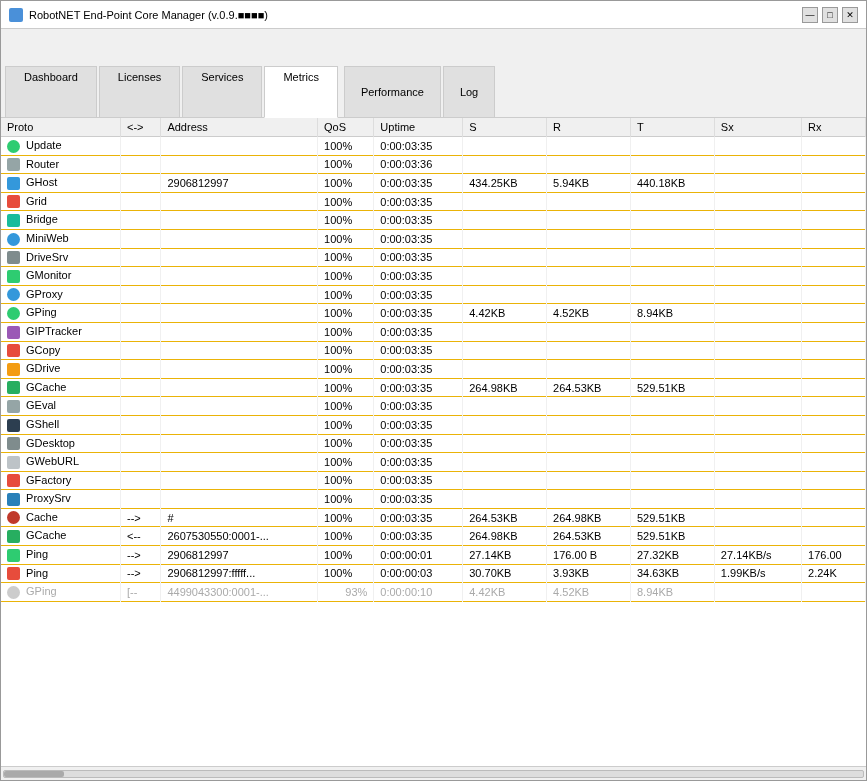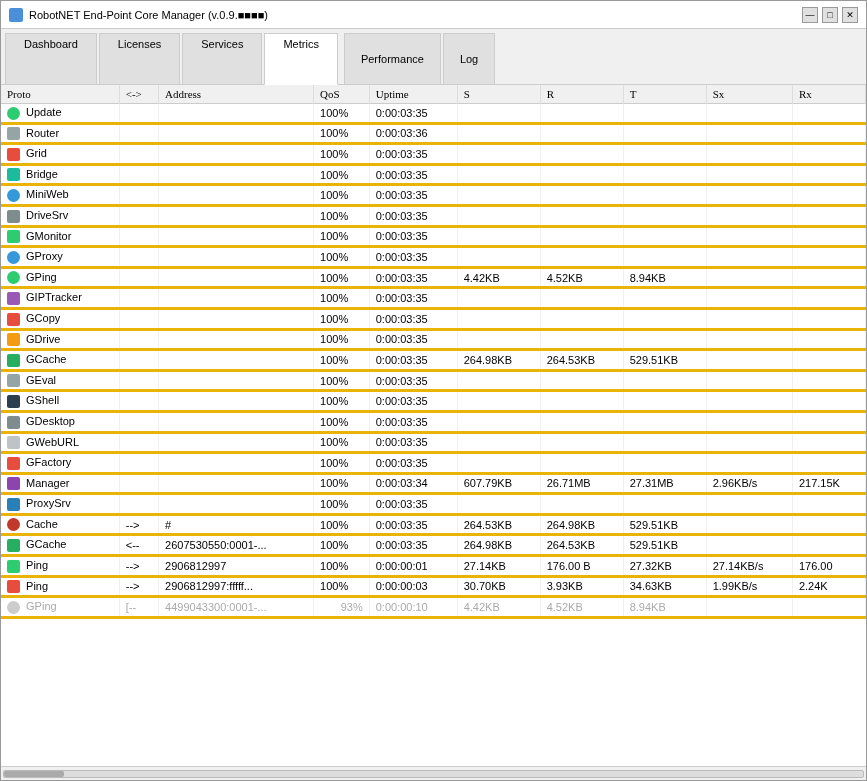--- a/index.html
+++ b/index.html
@@ -53,20 +53,21 @@
       align-items: center;
       justify-content: center;
       font-size: 9px;
     }
     .title-btn.close { background: #e0e0e0; }
     .nav-tabs {
       display: flex;
       background: #f0f0f0;
       border-bottom: 1px solid #ccc;
       padding: 4px 4px 0 4px;
+      margin-top: 33px;
     }
     .nav-tab {
       padding: 4px 18px;
       border: 1px solid #ccc;
       border-bottom: none;
       background: #e0e0e0;
       cursor: pointer;
       font-size: 11px;
       color: #000;
       margin-right: 2px;
@@ -99,31 +100,30 @@
       overflow: auto;
     }
     table {
       width: 100%;
       border-collapse: collapse;
       font-size: 11px;
     }
     thead tr {
       background: #f0f0f0;
       border-bottom: 1px solid #ccc;
-      font-family: Liberation Serif, serif;
     }
     thead th {
       padding: 3px 6px;
       text-align: left;
       font-weight: normal;
       border-right: 1px solid #ddd;
       white-space: nowrap;
     }
     tbody tr {
-      border-bottom: 3px solid #eab308;
+      border-bottom: 1px solid #eab308;
     }
     tbody td {
       padding: 2px 6px;
       white-space: nowrap;
       border-right: 1px solid #f0f0f0;
     }
     .qos-100 { color: #000; }
     .qos-93 { color: #888; text-align: right; }
     .dim-row td { color: #aaa; }
     .scrollbar-area {
@@ -220,20 +220,35 @@
     <td class="qos-100">100%</td>
     <td>0:00:03:36</td>
     <td></td>
     <td></td>
     <td></td>
     <td></td>
     <td></td>
   </tr>
             <tr>
     <td>
+      <span style="display:inline-block;width:13px;height:13px;background:#3498db;border-radius:2px;vertical-align:middle;margin-right:3px;opacity:1;"></span>
+      <span>GHost</span>
+    </td>
+    <td></td>
+    <td>2906812997</td>
+    <td class="qos-100">100%</td>
+    <td>0:00:03:35</td>
+    <td>434.25KB</td>
+    <td>5.94KB</td>
+    <td>440.18KB</td>
+    <td></td>
+    <td></td>
+  </tr>
+            <tr>
+    <td>
       <span style="display:inline-block;width:13px;height:13px;background:#e74c3c;border-radius:2px;vertical-align:middle;margin-right:3px;opacity:1;"></span>
       <span>Grid</span>
     </td>
     <td></td>
     <td></td>
     <td class="qos-100">100%</td>
     <td>0:00:03:35</td>
     <td></td>
     <td></td>
     <td></td>
@@ -457,35 +472,20 @@
     </td>
     <td></td>
     <td></td>
     <td class="qos-100">100%</td>
     <td>0:00:03:35</td>
     <td></td>
     <td></td>
     <td></td>
     <td></td>
     <td></td>
-  </tr>
-            <tr>
-    <td>
-      <span style="display:inline-block;width:13px;height:13px;background:#8e44ad;border-radius:2px;vertical-align:middle;margin-right:3px;opacity:1;"></span>
-      <span>Manager</span>
-    </td>
-    <td></td>
-    <td></td>
-    <td class="qos-100">100%</td>
-    <td>0:00:03:34</td>
-    <td>607.79KB</td>
-    <td>26.71MB</td>
-    <td>27.31MB</td>
-    <td>2.96KB/s</td>
-    <td>217.15K</td>
   </tr>
             <tr>
     <td>
       <span style="display:inline-block;width:13px;height:13px;background:#2980b9;border-radius:2px;vertical-align:middle;margin-right:3px;opacity:1;"></span>
       <span>ProxySrv</span>
     </td>
     <td></td>
     <td></td>
     <td class="qos-100">100%</td>
     <td>0:00:03:35</td>

